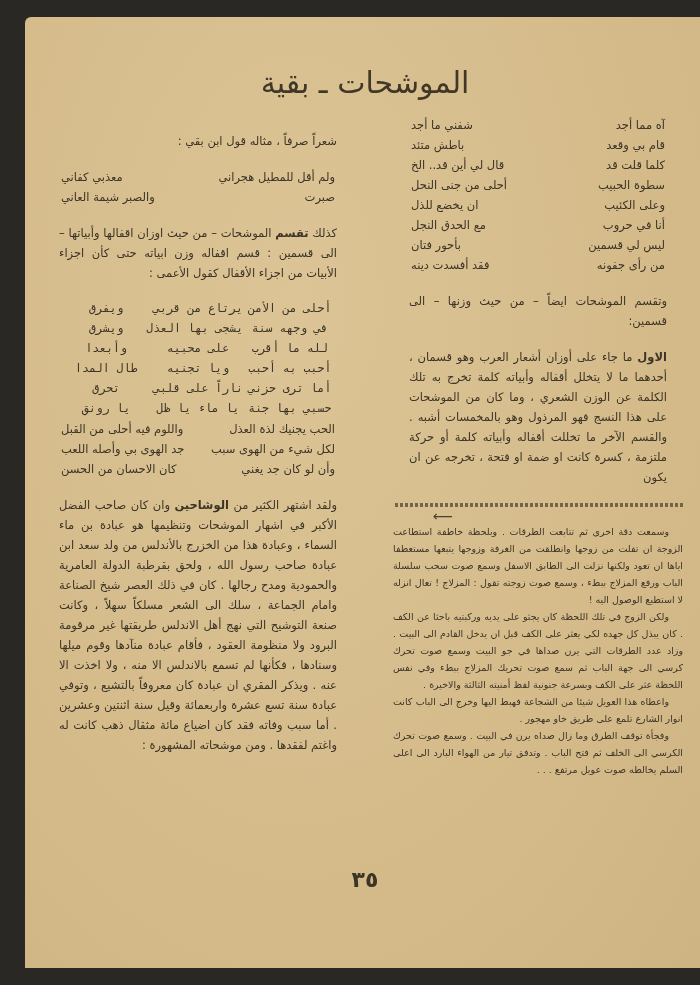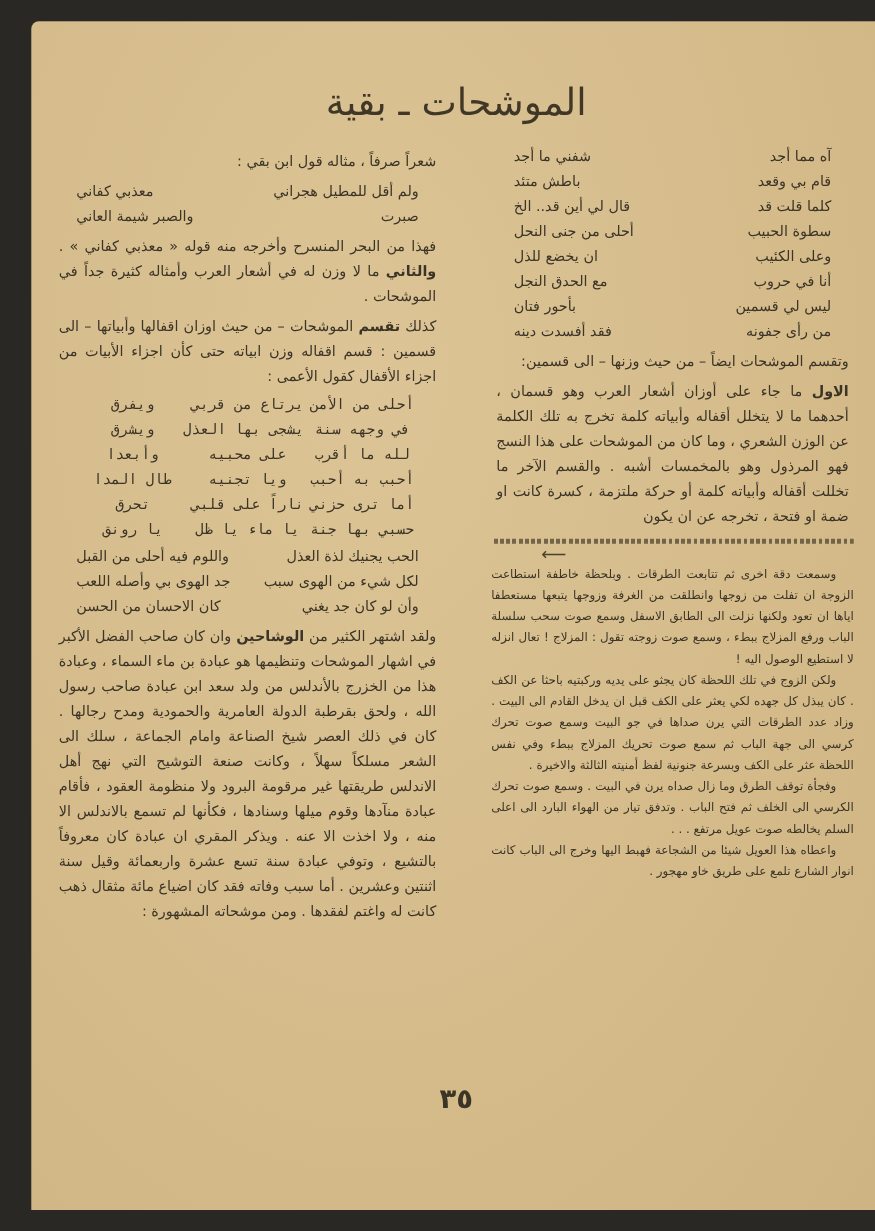--- a/index.html
+++ b/index.html
@@ -30,21 +30,21 @@
     position: absolute; top: 98px;
     font-family: "DejaVu Sans", sans-serif;
     font-size: 11.5px; line-height: 20px;
     text-align: justify;
   }
   .col.right { right: 22px; width: 290px; }
   .col.left  { left: 18px;  width: 310px; }
   .verse { display: flex; justify-content: space-between; padding: 0 18px; white-space: nowrap; }
   .verse span { display: inline-block; }
   .verse.w3 span { width: 33%; text-align: center; font-family: Liberation Mono, monospace; }
-  .para { margin: 4px; }
+  .para { margin: 16px; }
   .bold { font-weight: bold; }
   .divider {
     height: 4px; margin: 8px 0 2px 0;
     background: repeating-linear-gradient(to left, #5a4e38 0 3px, transparent 3px 5px);
     opacity: .8;
   }
   .arrow { text-align: left; font-size: 14px; line-height: 14px; padding-left: 40px; color:#4a412f;}
   .story { font-size: 9.5px; line-height: 17px; }
   .story p { margin: 0; text-indent: 14px; }
   .pagenum {
@@ -97,38 +97,37 @@
     </div>
     <p class="para">وتقسم الموشحات ايضاً – من حيث وزنها – الى قسمين:</p>
     <p class="para"><span class="bold">الاول</span><span> ما جاء على أوزان أشعار العرب وهو قسمان ، أحدهما ما لا يتخلل أقفاله وأبياته كلمة تخرج به تلك الكلمة عن الوزن الشعري ، وما كان من الموشحات على هذا النسج فهو المرذول وهو بالمخمسات أشبه . والقسم الآخر ما تخللت أقفاله وأبياته كلمة أو حركة ملتزمة ، كسرة كانت او ضمة او فتحة ، تخرجه عن ان يكون</span></p>
 
     <div class="divider"></div>
     <div class="arrow">⟵</div>
 
     <div class="story">
       <p>وسمعت دقة اخرى ثم تتابعت الطرقات . وبلحظة خاطفة استطاعت الزوجة ان تفلت من زوجها وانطلقت من الغرفة وزوجها يتبعها مستعطفا اياها ان تعود ولكنها نزلت الى الطابق الاسفل وسمع صوت سحب سلسلة الباب ورفع المزلاج ببطء ، وسمع صوت زوجته تقول : المزلاج ! تعال انزله لا استطيع الوصول اليه !</p>
       <p>ولكن الزوج في تلك اللحظة كان يجثو على يديه وركبتيه باحثا عن الكف . كان يبذل كل جهده لكي يعثر على الكف قبل ان يدخل القادم الى البيت . وزاد عدد الطرقات التي يرن صداها في جو البيت وسمع صوت تحرك كرسي الى جهة الباب ثم سمع صوت تحريك المزلاج ببطء وفي نفس اللحظة عثر على الكف وبسرعة جنونية لفظ أمنيته الثالثة والاخيرة .</p>
+      <p>واعطاه هذا العويل شيئا من الشجاعة فهبط اليها وخرج الى الباب كانت انوار الشارع تلمع على طريق خاو مهجور .</p>
       <p>وفجأة توقف الطرق وما زال صداه يرن في البيت . وسمع صوت تحرك الكرسي الى الخلف ثم فتح الباب . وتدفق تيار من الهواء البارد الى اعلى السلم يخالطه صوت عويل مرتفع . . .</p>
-      <p>واعطاه هذا العويل شيئا من الشجاعة فهبط اليها وخرج الى الباب كانت انوار الشارع تلمع على طريق خاو مهجور .</p>
     </div>
   </div>
 
   <div class="col left">
     <p class="para">شعراً صرفاً ، مثاله قول ابن بقي :</p>
     <div>
       <div class="verse">
           <span>ولم أقل للمطيل هجراني</span>
           <span>معذبي كفاني</span>
         </div>
       <div class="verse">
           <span>صبرت</span>
           <span>والصبر شيمة العاني</span>
         </div>
     </div>
-    <p class="para"><span>فهذا من البحر المنسرح وأخرجه منه قوله « معذبي كفاني » . </span><span class="bold">والثاني</span><span> ما لا وزن له في أشعار العرب وأمثاله كثيرة جداً في الموشحات .</span></p>
     <p class="para"><span>كذلك </span><span class="bold">تقسم</span><span> الموشحات – من حيث اوزان اقفالها وأبياتها – الى قسمين : قسم اقفاله وزن ابياته حتى كأن اجزاء الأبيات من اجزاء الأقفال كقول الأعمى :</span></p>
     <div>
       <div class="verse w3">
           <span>أحلى من الأمن</span>
           <span>يرتاع من قربي</span>
           <span>ويفرق</span>
         </div>
       <div class="verse w3">
           <span>في وجهه سنة</span>
           <span>يشجى بها العذل</span>

